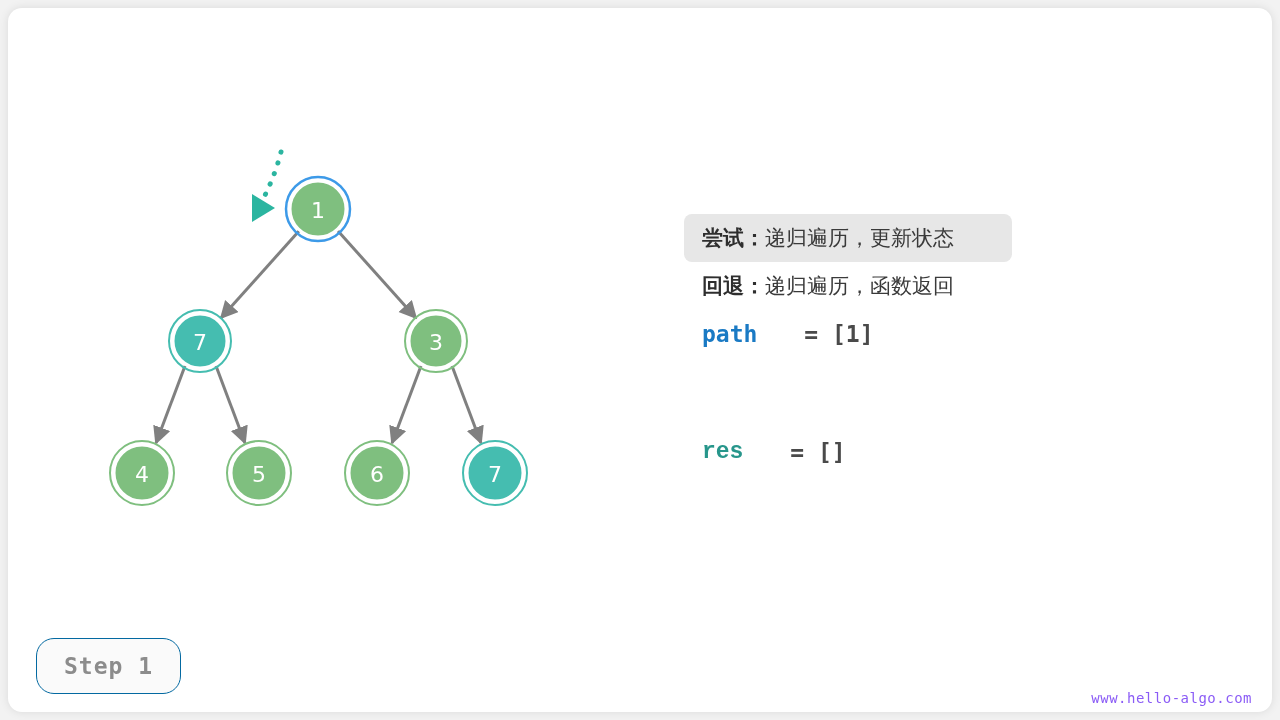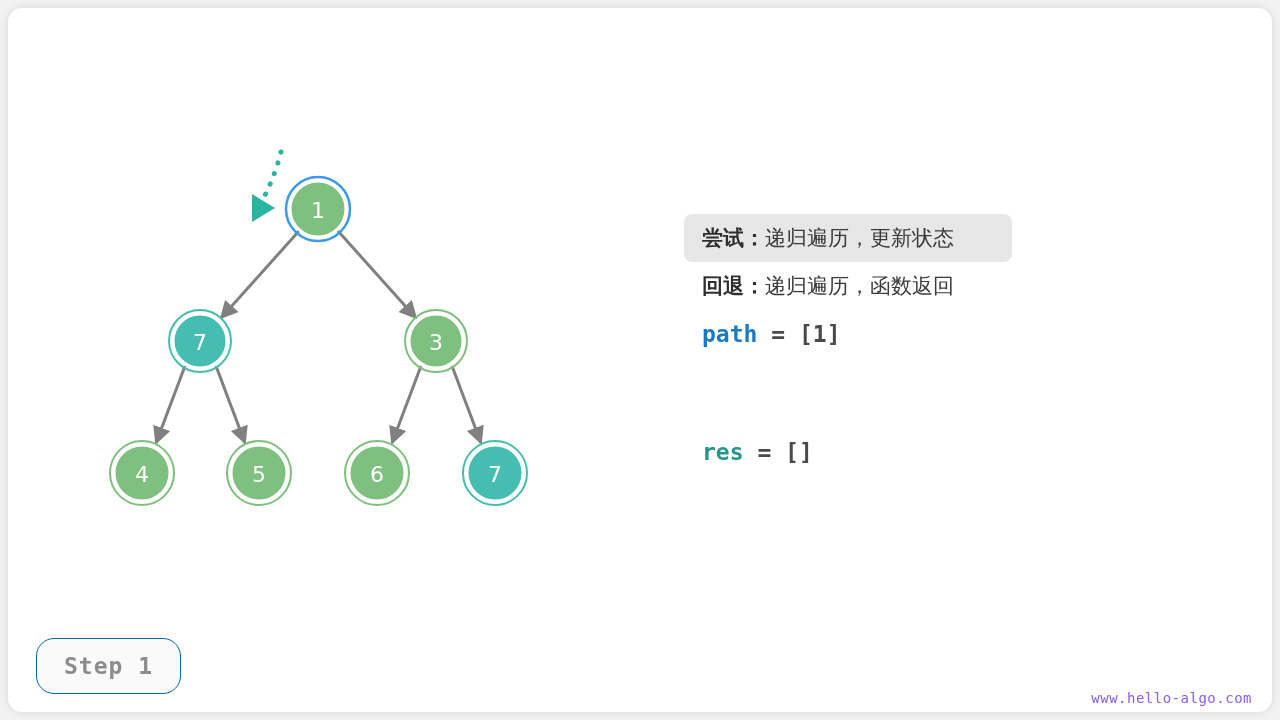--- a/index.html
+++ b/index.html
@@ -77,23 +77,24 @@
   }
   .code-row {
     height: 48px;
     display: flex;
     align-items: center;
     padding: 0 18px;
     font-family: "DejaVu Sans Mono", "Liberation Mono", monospace;
     font-size: 23px;
     font-weight: bold;
     white-space: pre;
+    gap: 33px;
   }
   .var-path { color: #1a7ac4; }
-  .var-res  { color: #27968b; }
+  .var-res  { color: #27968b; font-family: Liberation Mono, monospace; }
   .code-rest { color: #4a4a4a; font-weight: bold; }
   .spacer-row { height: 70px; }
   
   #step-badge {
     position: absolute;
     left: 36px;
     top: 638px;
     width: 145px;
     height: 56px;
     box-sizing: border-box;

